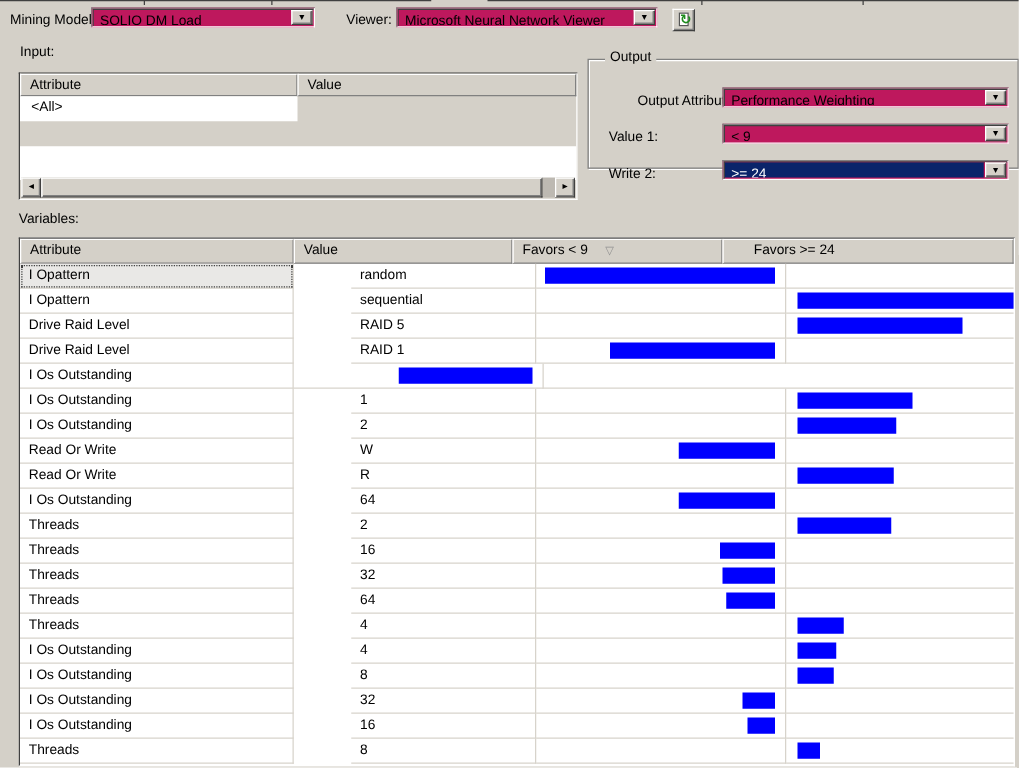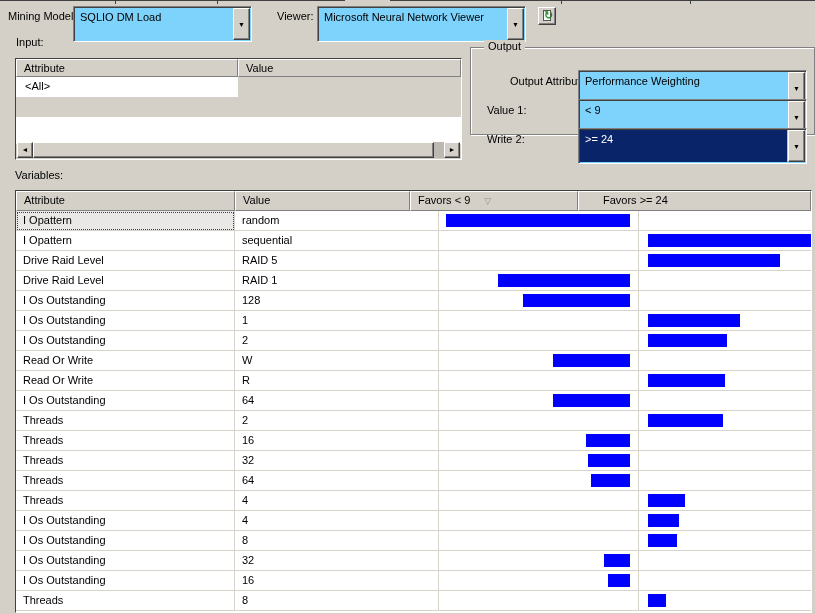--- a/index.html
+++ b/index.html
@@ -12,21 +12,21 @@
   }
 
   
   .tabline-seg { position:absolute; top:0; height:1px; background:#404040; }
   .tabline-tick { position:absolute; top:0; width:1px; height:4px; background:#404040; }
 
   
   .label { position:absolute; white-space:nowrap; }
 
   .combo {
-    position:absolute; height:36px; background:#7dd3fc; display:flex;
+    position:absolute; height:16px; background:#be185d; display:flex;
     border:1px solid; border-color:#808080 #fff #fff #808080;
     box-shadow: inset 1px 1px 0 #404040;
   }
   .combo .txt {
     flex:1; padding:3px 3px 0 5px; white-space:nowrap; overflow:hidden;
     margin:1px 0 1px 1px;
   }
   .combo.selected .txt { background:#0a246a; color:#fff; }
   .combo .btn {
     width:17px; margin:1px; background:#d4d0c8; flex:none;
@@ -93,21 +93,21 @@
   .vhead .h3 { width:168px; }
   .vhead .h4 { flex:1;padding-left:24px; }
   .sort-tri { margin-left:14px; font-size:9px; color:#909090; }
 
   .vrow { display:flex; height:20px; background:#fff; }
   .vcell {
     padding:3px 0 0 7px; white-space:nowrap; overflow:hidden;
     border-right:1px solid #d7d3cb; border-bottom:1px solid #d7d3cb;
   }
   .c1 { width:219px; }
-  .c2 { width:204px; }
+  .c2 { width:148px;margin-left:46px; }
   .c3 { width:200px; position:relative; padding:0; }
   .c4 { flex:1; border-right:none; position:relative; padding:0; }
   .c1.sel { background:#e9e8e6; outline:1px dotted #404040; outline-offset:-2px; }
   .bar { position:absolute; top:3px; height:13px; }
   .bar.lt { right:8px; }
   .bar.ge { left:9px; }
 </style>
 </head>
 <body>
 
@@ -209,21 +209,20 @@
       <div class="vrow">
         <div class="vcell c1">Drive Raid Level</div>
         <div class="vcell c2">RAID 1</div>
         <div class="vcell c3">
           <div class="bar lt" style="width: 132px; background: rgb(0, 0, 254);"></div>
         </div>
         <div class="vcell c4"></div>
       </div>
       <div class="vrow">
         <div class="vcell c1">I Os Outstanding</div>
-        <div class="vcell c2">128</div>
         <div class="vcell c3">
           <div class="bar lt" style="width: 107px; background: rgb(0, 0, 254);"></div>
         </div>
         <div class="vcell c4"></div>
       </div>
       <div class="vrow">
         <div class="vcell c1">I Os Outstanding</div>
         <div class="vcell c2">1</div>
         <div class="vcell c3"></div>
         <div class="vcell c4">

